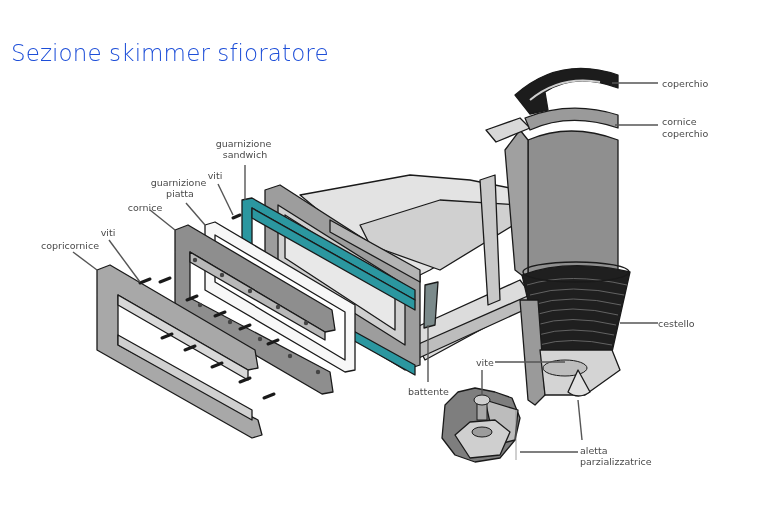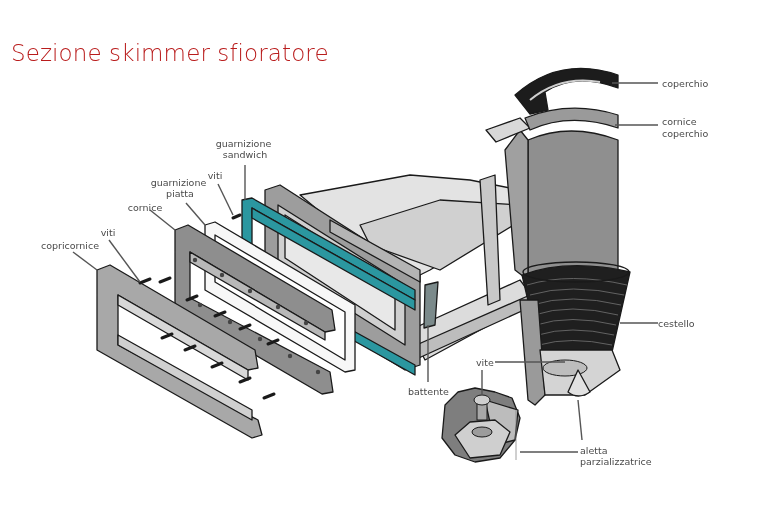--- a/index.html
+++ b/index.html
@@ -1,17 +1,17 @@
 <!DOCTYPE html>
 <html><head>
 <meta charset="utf-8">
 <style>
   html, body { margin: 0; padding: 0; background: #ffffff; }
   body { width: 776px; height: 512px; position: relative; overflow: hidden; font-family: "Liberation Sans", sans-serif; }
-  .title { position: absolute; left: 11px; top: 40px; font-size: 23px; color: #b91c1c; font-family: "DejaVu Sans", sans-serif; font-weight: 300; letter-spacing: 0.1px; }
+  .title { position: absolute; left: 11px; top: 40px; font-size: 23px; color: #1d4ed8; font-family: "DejaVu Sans", sans-serif; font-weight: 300; letter-spacing: 0.1px; }
   svg.diagram { position: absolute; left: 0; top: 0; }
   .lbl { font-family: "DejaVu Sans", sans-serif; font-size: 9.5px; fill: #4a4a4a; }
   .lead { stroke: #555; stroke-width: 1.4; fill: none; }
   .ol { stroke: #1a1a1a; stroke-width: 1.3; stroke-linejoin: round; }
 </style>
 </head>
 <body>
 
 <div class="title">Sezione skimmer sfioratore</div>
 

